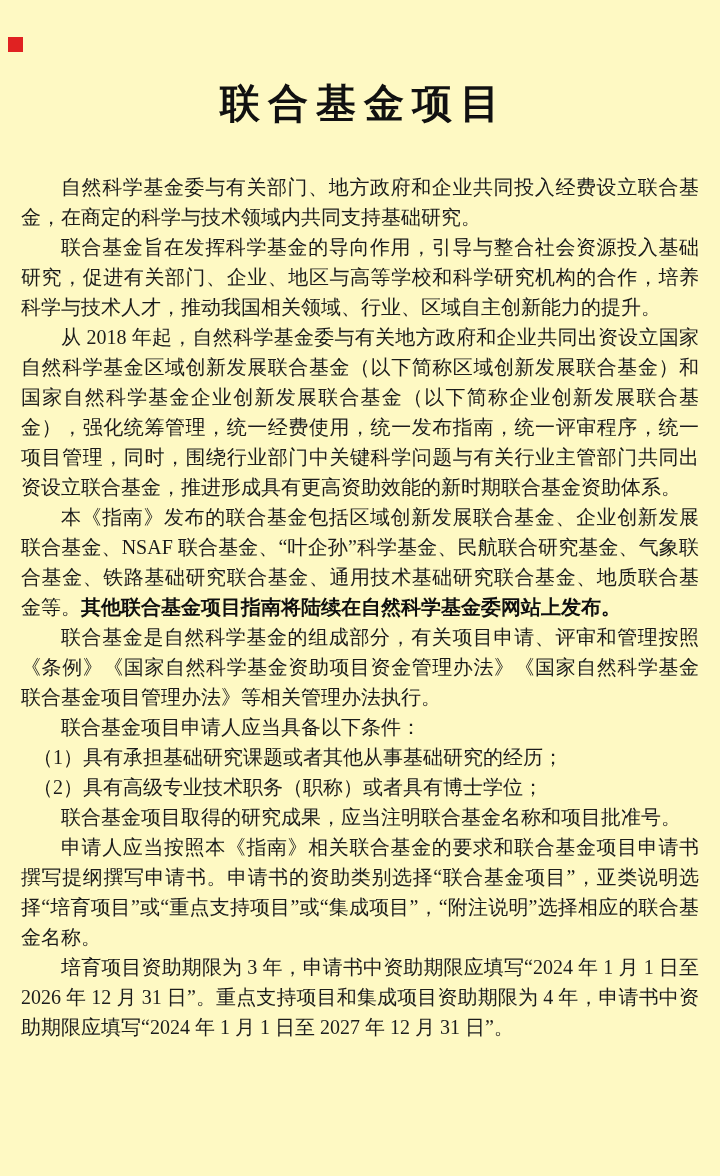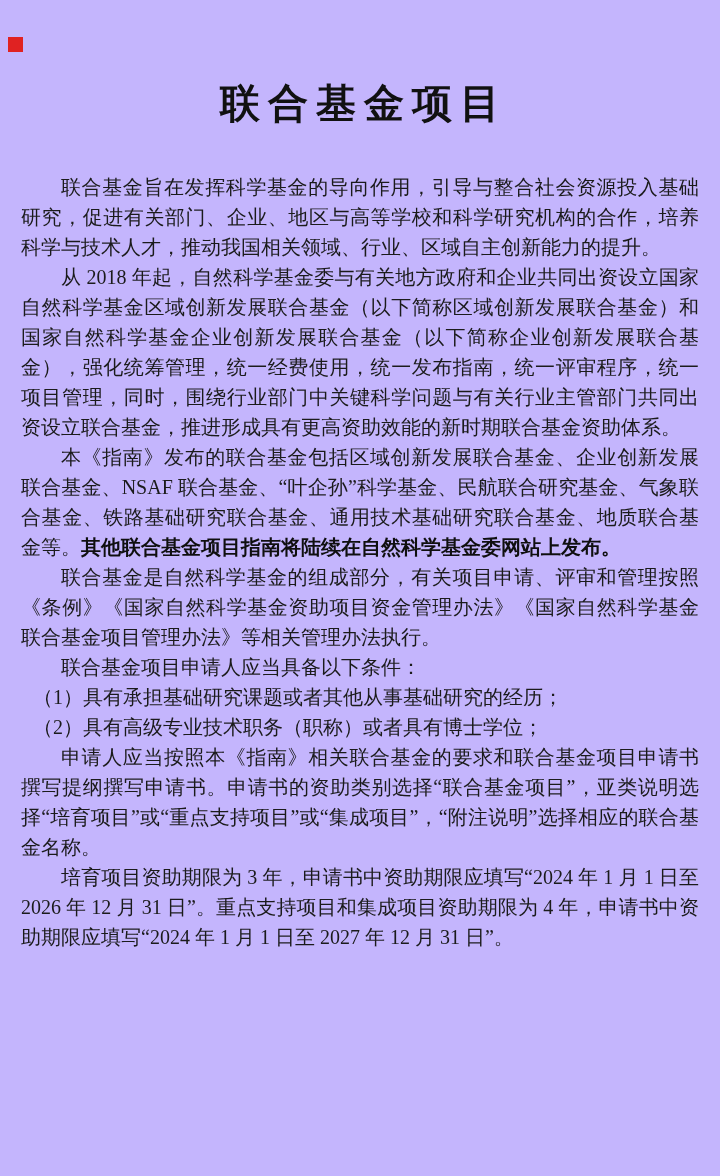--- a/index.html
+++ b/index.html
@@ -57,27 +57,29 @@
   }
   .bold-seg {
     font-family: "Liberation Sans", "DejaVu Sans", sans-serif;
     font-weight: 700;
     color: #0f0f0f;
   }
 </style>
 </head>
 <body>
 
-<div class="page" style="background: #c4b5fd; color: rgb(27, 27, 27);">
+<div class="page" style="background: #fef9c3; color: rgb(27, 27, 27);">
   <div class="rec-square" style="background: rgb(224, 34, 34);"></div>
   <h1 class="doc-title">联合基金项目</h1>
   <div class="doc-body">
+      <p class="para"><span>自然科学基金委与有关部门、地方政府和企业共同投入经费设立联合基金，在商定的科学与技术领域内共同支持基础研究。</span></p>
       <p class="para"><span>联合基金旨在发挥科学基金的导向作用，引导与整合社会资源投入基础研究，促进有关部门、企业、地区与高等学校和科学研究机构的合作，培养科学与技术人才，推动我国相关领域、行业、区域自主创新能力的提升。</span></p>
       <p class="para"><span>从 2018 年起，自然科学基金委与有关地方政府和企业共同出资设立国家自然科学基金区域创新发展联合基金（以下简称区域创新发展联合基金）和国家自然科学基金企业创新发展联合基金（以下简称企业创新发展联合基金），强化统筹管理，统一经费使用，统一发布指南，统一评审程序，统一项目管理，同时，围绕行业部门中关键科学问题与有关行业主管部门共同出资设立联合基金，推进形成具有更高资助效能的新时期联合基金资助体系。</span></p>
       <p class="para"><span>本《指南》发布的联合基金包括区域创新发展联合基金、企业创新发展联合基金、NSAF 联合基金、“叶企孙”科学基金、民航联合研究基金、气象联合基金、铁路基础研究联合基金、通用技术基础研究联合基金、地质联合基金等。</span><strong class="bold-seg">其他联合基金项目指南将陆续在自然科学基金委网站上发布。</strong></p>
       <p class="para"><span>联合基金是自然科学基金的组成部分，有关项目申请、评审和管理按照《条例》《国家自然科学基金资助项目资金管理办法》《国家自然科学基金联合基金项目管理办法》等相关管理办法执行。</span></p>
       <p class="para"><span>联合基金项目申请人应当具备以下条件：</span></p>
       <p class="para list"><span>（1）具有承担基础研究课题或者其他从事基础研究的经历；</span></p>
       <p class="para list"><span>（2）具有高级专业技术职务（职称）或者具有博士学位；</span></p>
+      <p class="para"><span>联合基金项目取得的研究成果，应当注明联合基金名称和项目批准号。</span></p>
       <p class="para"><span>申请人应当按照本《指南》相关联合基金的要求和联合基金项目申请书撰写提纲撰写申请书。申请书的资助类别选择“联合基金项目”，亚类说明选择“培育项目”或“重点支持项目”或“集成项目”，“附注说明”选择相应的联合基金名称。</span></p>
       <p class="para"><span>培育项目资助期限为 3 年，申请书中资助期限应填写“2024 年 1 月 1 日至 2026 年 12 月 31 日”。重点支持项目和集成项目资助期限为 4 年，申请书中资助期限应填写“2024 年 1 月 1 日至 2027 年 12 月 31 日”。</span></p>
     </div>
 </div>
 
 </body></html>

